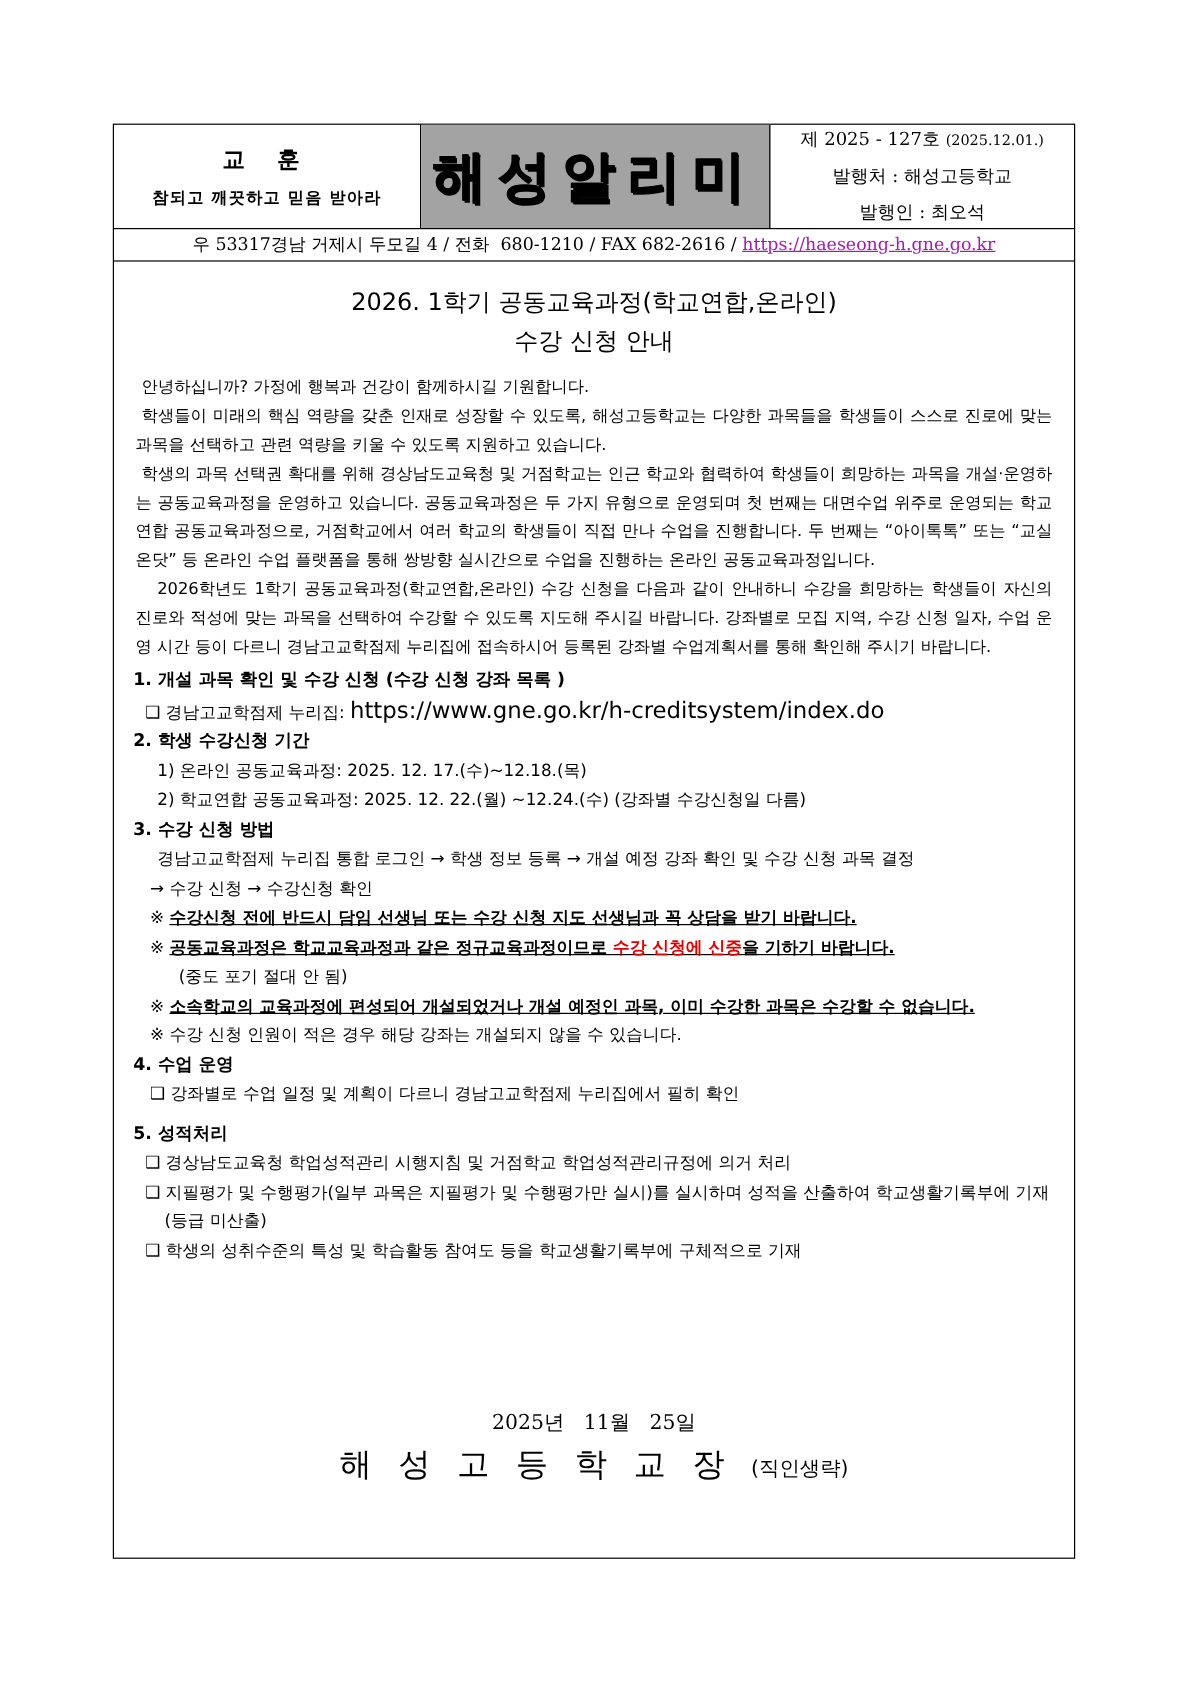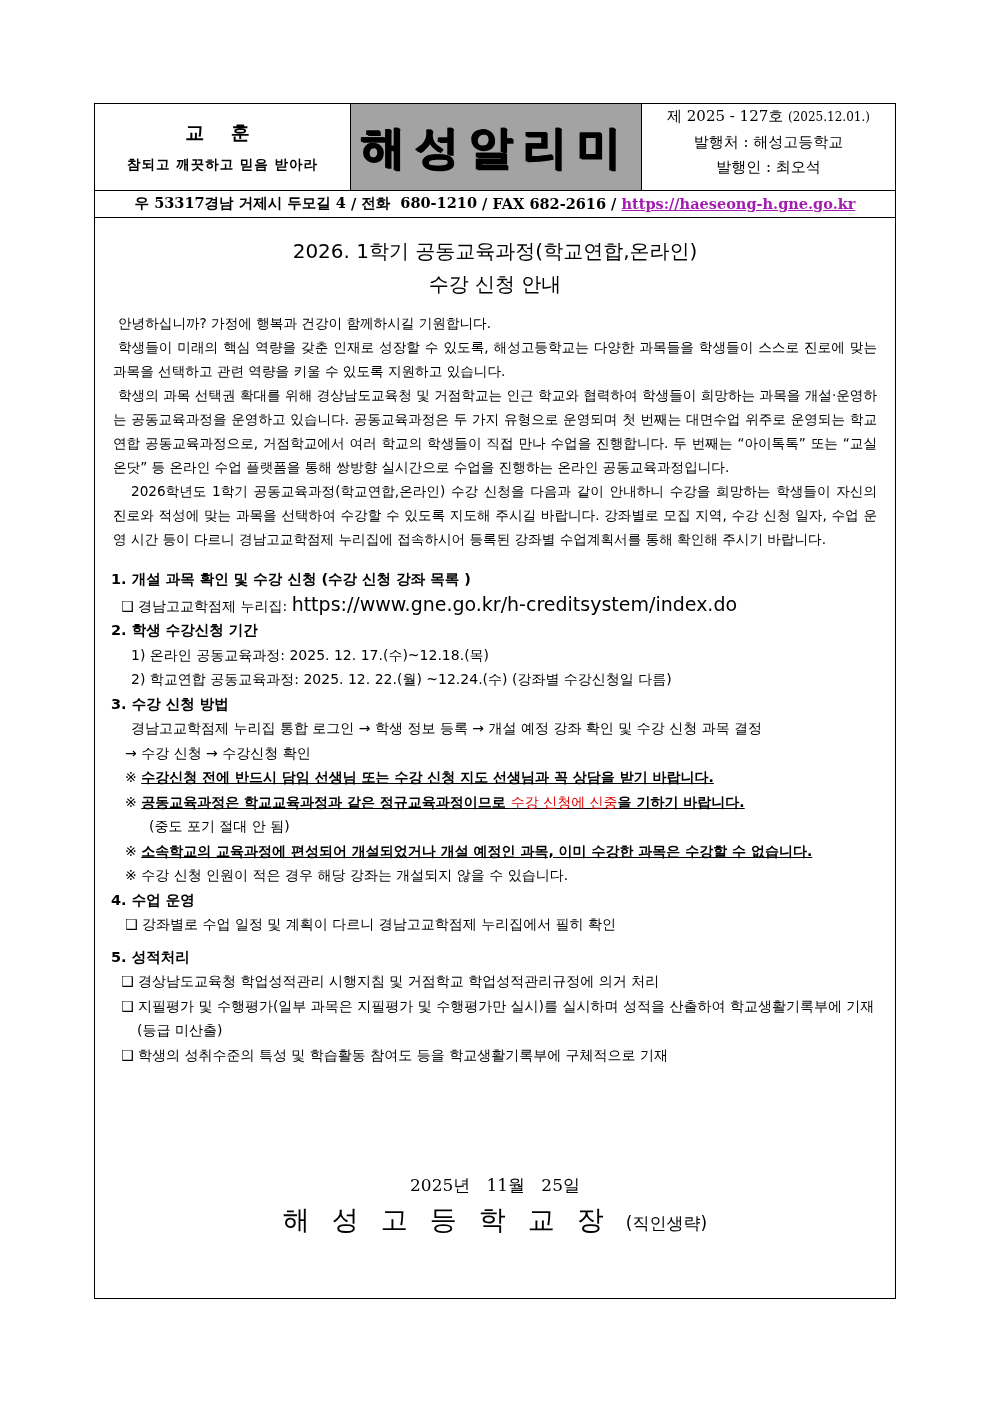--- a/index.html
+++ b/index.html
@@ -4,37 +4,37 @@
 <style>
   html, body { margin: 0; padding: 0; background: #ffffff; }
   body { width: 992px; height: 1403px; position: relative; font-family: "DejaVu Sans", sans-serif; color: #000; }
   .page-frame { position: absolute; left: 94px; top: 103px; width: 802px; height: 1196px; border: 1.5px solid #000; box-sizing: border-box; }
   .masthead { position: absolute; left: 0; top: 0; width: 100%; height: 86px; border-bottom: 1.5px solid #000; display: flex; }
   .motto-cell { width: 255px; border-right: 1.5px solid #000; display: flex; flex-direction: column; align-items: center; justify-content: center; }
   .motto-title { font-family: "DejaVu Serif", serif; font-weight: bold; font-size: 19px; letter-spacing: 10px; margin-bottom: 10px; }
   .motto-text { font-family: "DejaVu Serif", serif; font-weight: bold; font-size: 13.5px; letter-spacing: 1px; }
   .title-cell { width: 290px; border-right: 1.5px solid #000; background: #a3a3a3; display: flex; align-items: center; justify-content: center; }
   .newsletter-name { font-family: "DejaVu Serif", serif; font-weight: 900; font-size: 44px; letter-spacing: 10px; transform: scaleY(1.05); text-shadow: 1px 1px 0 #000, -1px 0 0 #000; }
-  .issue-cell { flex: 1; display: flex; flex-direction: column; align-items: center; justify-content: flex-start; font-family: "DejaVu Serif", serif; font-size: 15px; line-height: 25px; }
+  .issue-cell { flex: 1; display: flex; flex-direction: column; align-items: center; justify-content: space-between; font-family: "DejaVu Serif", serif; font-size: 15px; line-height: 25px; }
   .issue-line .issue-date { font-size: 12px; }
-  .contact-bar { position: absolute; left: 0; top: 86px; width: 100%; height: 27px; border-bottom: 1.5px solid #000; display: flex; align-items: center; justify-content: center; font-family: "DejaVu Serif", serif; font-size: 14.5px; white-space: pre; font-weight: bold; }
+  .contact-bar { position: absolute; left: 0; top: 86px; width: 100%; height: 27px; border-bottom: 1.5px solid #000; display: flex; align-items: center; justify-content: center; font-family: "DejaVu Serif", serif; font-size: 14.5px; white-space: pre; }
   .contact-bar a { color: #a21caf; text-decoration: underline; }
   .content { position: absolute; left: 0; top: 123px; width: 100%; }
   .main-title { text-align: center; font-size: 20px; line-height: 33px; margin-top: 8px; }
   .main-title .t2 { display:block; }
   .intro { margin: 10px 18px 0 18px; font-size: 13.6px; line-height: 24px; text-align: justify; }
   .intro p { margin: 0; text-indent: 5px; }
   .intro p.indent2 { text-indent: 18px; }
   .section { margin-left: 16px; margin-right: 16px; font-size: 14px; line-height: 24.5px; }
   .sec-head { font-weight: bold; font-size: 14.5px; }
   .sub { padding-left: 10px; }
   .sub2 { padding-left: 20px; }
   .url-line .url { font-size: 19px; text-align: center; }
   .ul { text-decoration: underline; font-weight: bold; }
-  .red { color: #e00000; font-weight: normal; }
+  .red { color: #e00000; font-weight: bold; }
   .note { padding-left: 14px; }
   .note-cont { padding-left: 38px; }
   .hang { padding-left: 26px; text-indent: -16px; }
   .sign-date { position: absolute; left: 0; width: 100%; top: 1070px; text-align: center; font-family: "DejaVu Serif", serif; font-size: 17px; }
   .signature { position: absolute; left: 0; width: 100%; top: 1098px; text-align: center; }
   .sig-name { font-size: 27px; letter-spacing: 22px; }
   .sig-note { font-size: 17px; }
 </style>
 </head>
 <body>
@@ -67,21 +67,21 @@
       <span class="t2">수강 신청 안내</span>
     </div>
 
     <div class="intro">
       <p>안녕하십니까? 가정에 행복과 건강이 함께하시길 기원합니다.</p>
       <p>학생들이 미래의 핵심 역량을 갖춘 인재로 성장할 수 있도록, 해성고등학교는 다양한 과목들을 학생들이 스스로 진로에 맞는 과목을 선택하고 관련 역량을 키울 수 있도록 지원하고 있습니다.</p>
       <p>학생의 과목 선택권 확대를 위해 경상남도교육청 및 거점학교는 인근 학교와 협력하여 학생들이 희망하는 과목을 개설·운영하는 공동교육과정을 운영하고 있습니다. 공동교육과정은 두 가지 유형으로 운영되며 첫 번째는 대면수업 위주로 운영되는 학교연합 공동교육과정으로, 거점학교에서 여러 학교의 학생들이 직접 만나 수업을 진행합니다. 두 번째는 “아이톡톡” 또는 “교실온닷” 등 온라인 수업 플랫폼을 통해 쌍방향 실시간으로 수업을 진행하는 온라인 공동교육과정입니다.</p>
       <p class="indent2">2026학년도 1학기 공동교육과정(학교연합,온라인) 수강 신청을 다음과 같이 안내하니 수강을 희망하는 학생들이 자신의 진로와 적성에 맞는 과목을 선택하여 수강할 수 있도록 지도해 주시길 바랍니다. 강좌별로 모집 지역, 수강 신청 일자, 수업 운영 시간 등이 다르니 경남고교학점제 누리집에 접속하시어 등록된 강좌별 수업계획서를 통해 확인해 주시기 바랍니다.</p>
     </div>
 
-    <div class="section" style="margin-top:16px;">
+    <div class="section" style="margin-top:4px;">
       <div class="sec-head">1. 개설 과목 확인 및 수강 신청 (수강 신청 강좌 목록 )</div>
       <div class="sub url-line">
         <span>❑ 경남고교학점제 누리집:</span>
         <span class="url">https://www.gne.go.kr/h-creditsystem/index.do</span>
       </div>
     </div>
 
     <div class="section">
       <div class="sec-head">2. 학생 수강신청 기간</div>
       <div class="sub2">1) 온라인 공동교육과정: 2025. 12. 17.(수)~12.18.(목)</div>

